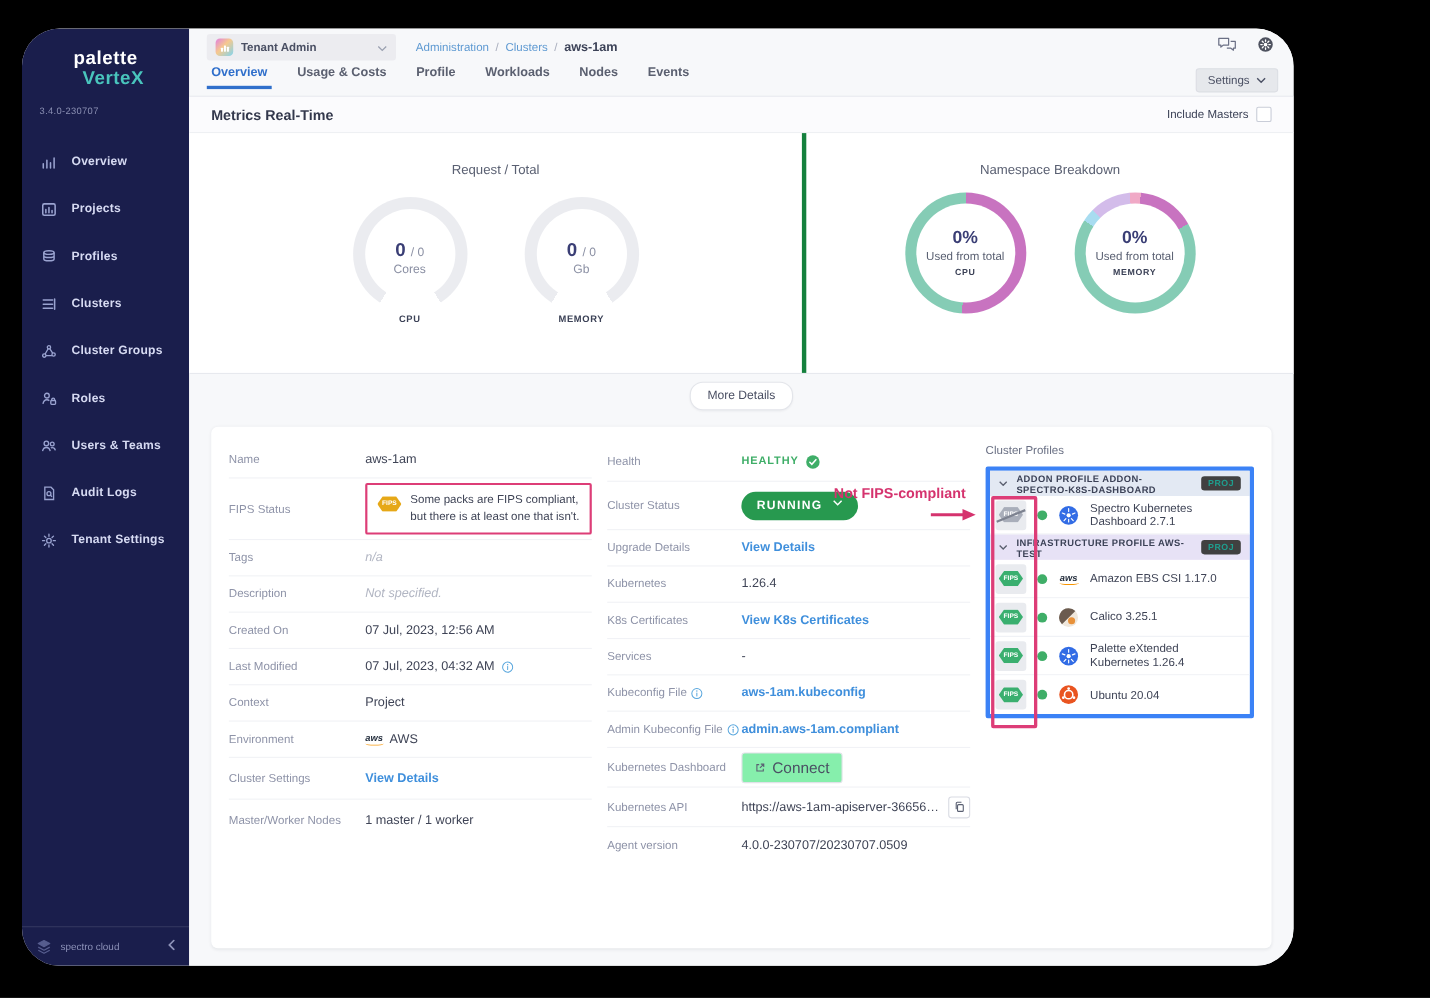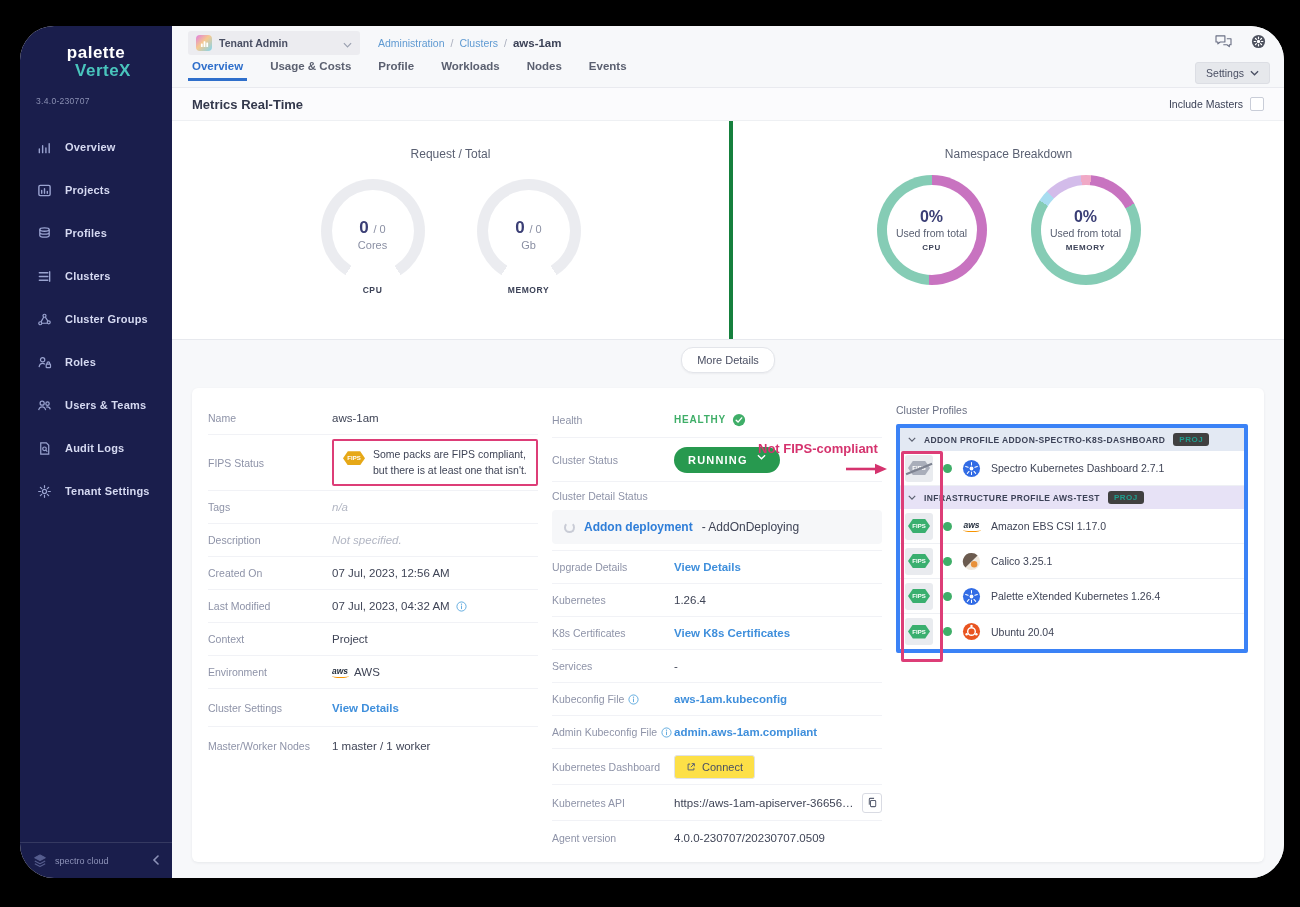--- a/index.html
+++ b/index.html
@@ -1,18 +1,18 @@
 <!DOCTYPE html>
 <html><head>
 <meta charset="utf-8">
 <style>
   * { margin:0; padding:0; box-sizing:border-box; }
   html,body { width:1300px; height:907px; background:#000; font-family:"Liberation Sans", sans-serif; overflow:hidden; }
 
-  .window { position:absolute; left:20px; top:26px; width:1264px; height:852px; border-radius:34px; overflow:hidden; background:#f7f8fa; display:flex; }
+  .window { position:absolute; left:20px; top:26px; width:1156px; height:852px; border-radius:34px; overflow:hidden; background:#f7f8fa; display:flex; }
 
   
   .sidebar { width:152px; flex-shrink:0; background:#1a1e4c; color:#c7cce8; position:relative; }
   .logo { text-align:center; margin-top:18px; line-height:1.05; }
   .logo .l1 { color:#fff; font-size:17px; font-weight:600; letter-spacing:.5px; }
   .logo .l2 { color:#49c5bd; font-size:17px; font-weight:700; letter-spacing:.5px; margin-left:14px; }
   .version { font-size:8.5px; color:#8b90b3; margin:16px 0 0 16px; letter-spacing:.3px; }
   .nav { margin-top:20px; }
   .nav-item { display:flex; align-items:center; gap:13px; height:43px; padding-left:17px; cursor:pointer; }
   .nav-item svg { color:#9aa3d0; flex-shrink:0; }
@@ -93,21 +93,21 @@
   .aws-logo { font-size:8.5px; font-weight:700; font-style:italic; color:#252f3e; position:relative; padding-bottom:2px; }
   .aws-logo::after { content:""; position:absolute; left:0; right:-1px; bottom:0; height:3px; border-bottom:1.6px solid #f79400; border-radius:50%; }
   .healthy { font-size:10px; font-weight:700; color:#3fae68; letter-spacing:.8px; display:flex; align-items:center; gap:6px; }
   .running-pill { background:#27994f; color:#fff; border-radius:16px; padding:7px 14px; font-size:11px; font-weight:700; letter-spacing:1.2px; display:inline-flex; gap:9px; cursor:pointer; }
   .detail-status-block { padding:8px 0 6px; border-bottom:1px solid #f1f2f6; }
   .detail-status-label { font-size:10.5px; color:#8e93a8; margin-bottom:8px; }
   .detail-status-box { background:#f6f7f9; border-radius:4px; padding:10px 12px; display:flex; align-items:center; gap:9px; }
   .spinner { width:11px; height:11px; border:2px solid #c9ccd6; border-top-color:transparent; border-radius:50%; }
   .ds-link { font-size:12px; font-weight:700; color:#2f7ed8; cursor:pointer; }
   .ds-suffix { font-size:12px; color:#3f4456; }
-  .connect-btn { border:1px solid #e0e2e8; border-radius:3px; padding:5px 11px; font-size:11px; color:#4a4f63; display:inline-flex; align-items:center; gap:6px; cursor:pointer; background:#fde047; }
+  .connect-btn { border:1px solid #e0e2e8; border-radius:3px; padding:5px 11px; font-size:14px; color:#4a4f63; display:inline-flex; align-items:center; gap:6px; cursor:pointer; background:#86efac; }
   .api-val { max-width:192px; overflow:hidden; text-overflow:ellipsis; white-space:nowrap; }
   .copy-btn { width:20px; height:20px; border:1px solid #d9dbe3; border-radius:3px; display:inline-flex; align-items:center; justify-content:center; cursor:pointer; background:#fff; flex-shrink:0; }
 
   
   .profiles-title { font-size:10.5px; color:#6a7084; margin:2px 0 8px; }
   .profiles-table { border:4px solid #3b82f6; border-radius:2px; position:relative; }
   .pg-header { height:23px; display:flex; align-items:center; gap:8px; padding:0 8px; }
   .pg-header.blue { background:#e3e9f3; }
   .pg-header.purple { background:#e7e2f6; }
   .pg-header .chev { color:#5b6070; display:flex; }
@@ -407,28 +407,20 @@
         </div>
         <div class="drow" style="min-height:44px">
           <span class="dlabel">Cluster Status</span>
           <span class="running-pill">
             <span>RUNNING</span>
             <svg width="9" height="6" viewBox="0 0 10 6" fill="none" stroke="#fff" stroke-width="1.5">
                 <path d="M1 1l4 4 4-4"></path>
               </svg>
           </span>
         </div>
-        <div class="detail-status-block">
-          <div class="detail-status-label">Cluster Detail Status</div>
-          <div class="detail-status-box">
-            <span class="spinner"></span>
-            <span class="ds-link">Addon deployment</span>
-            <span class="ds-suffix">- AddOnDeploying</span>
-          </div>
-        </div>
         <div class="drow">
           <span class="dlabel">Upgrade Details</span>
           <span class="dvalue link">View Details</span>
         </div>
         <div class="drow">
           <span class="dlabel">Kubernetes</span>
           <span class="dvalue">1.26.4</span>
         </div>
         <div class="drow">
           <span class="dlabel">K8s Certificates</span>

